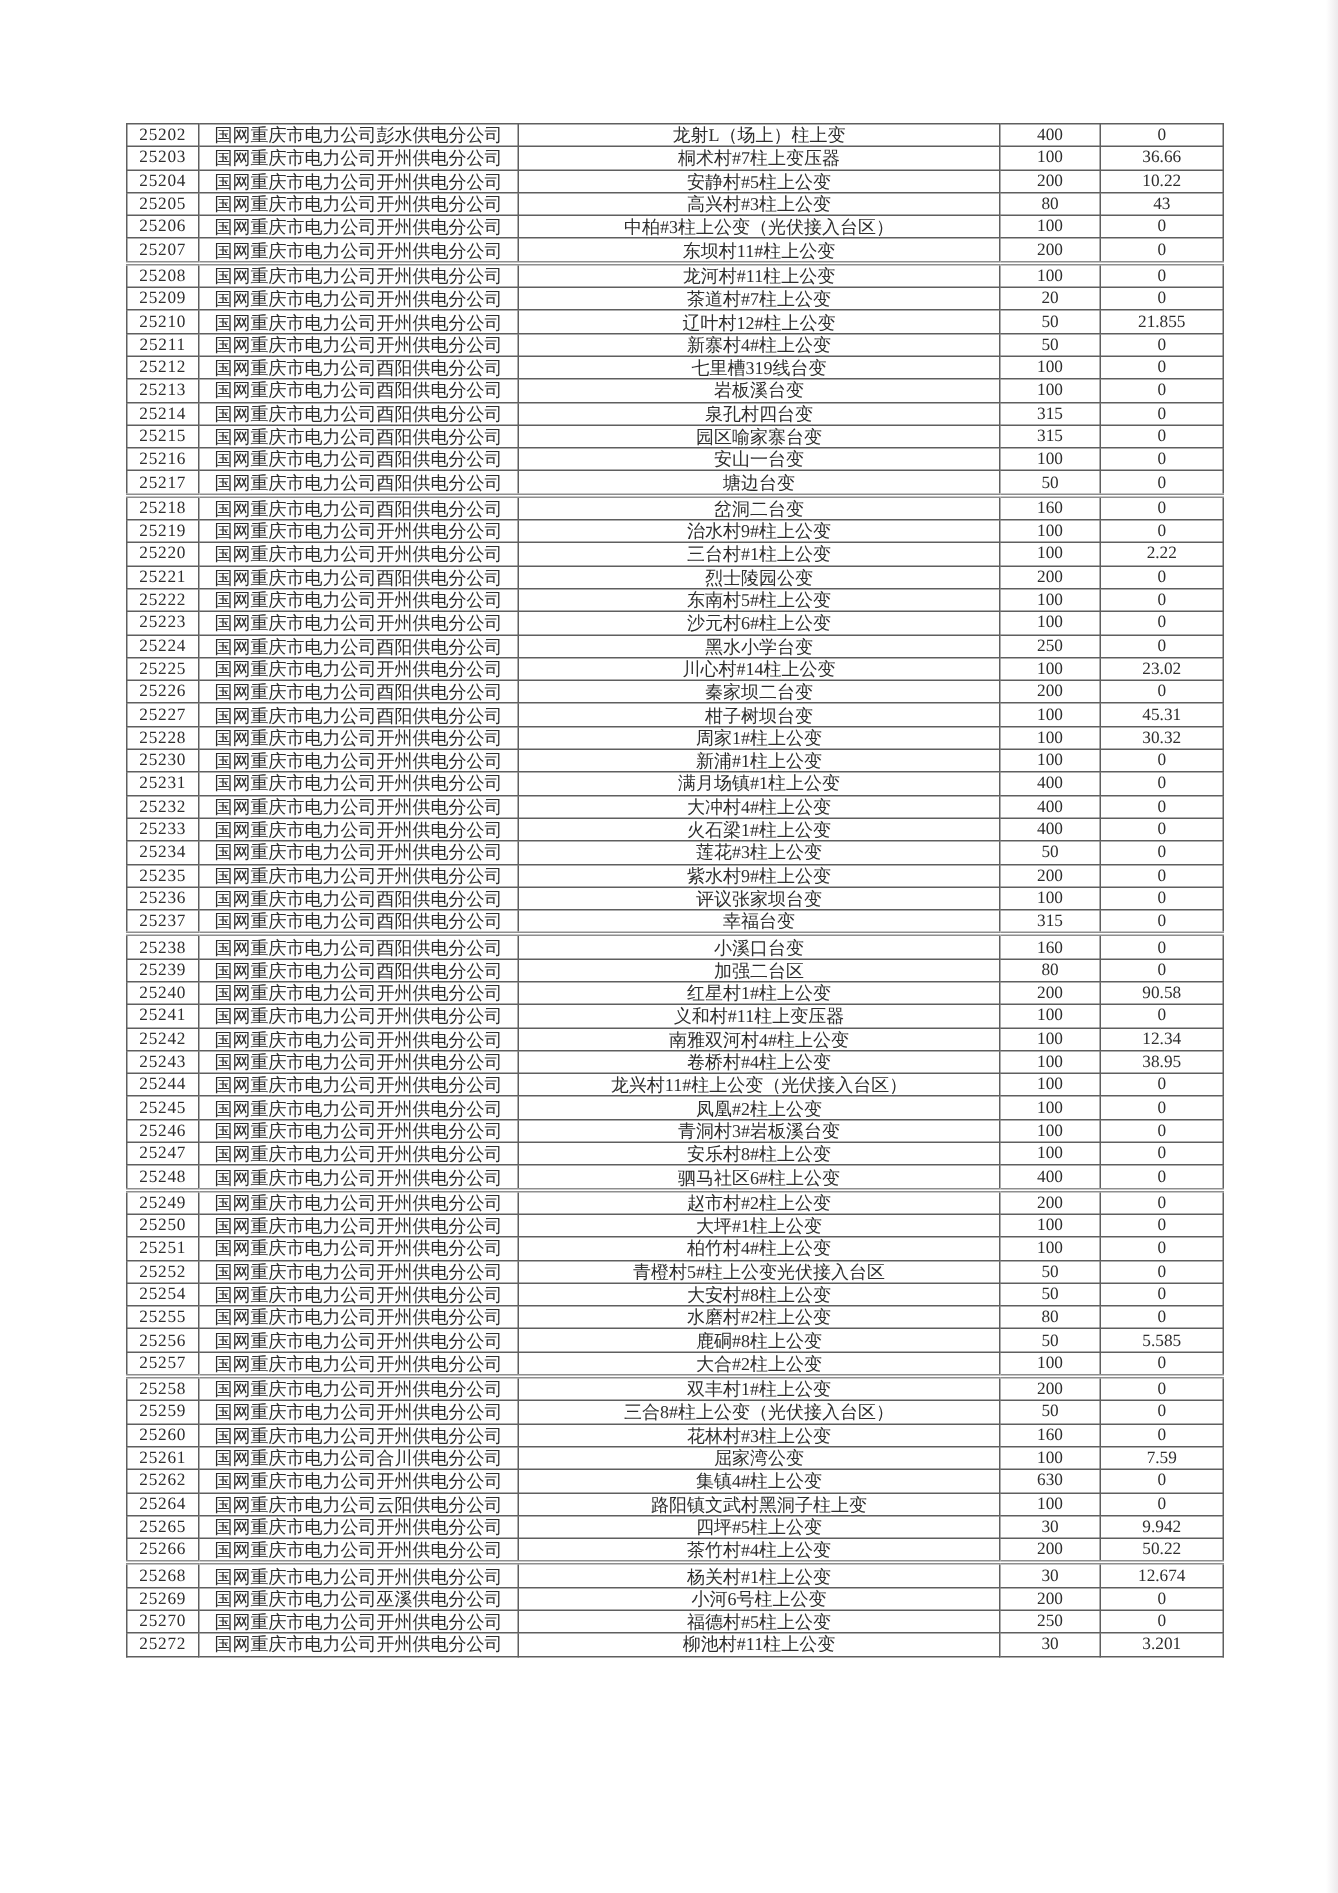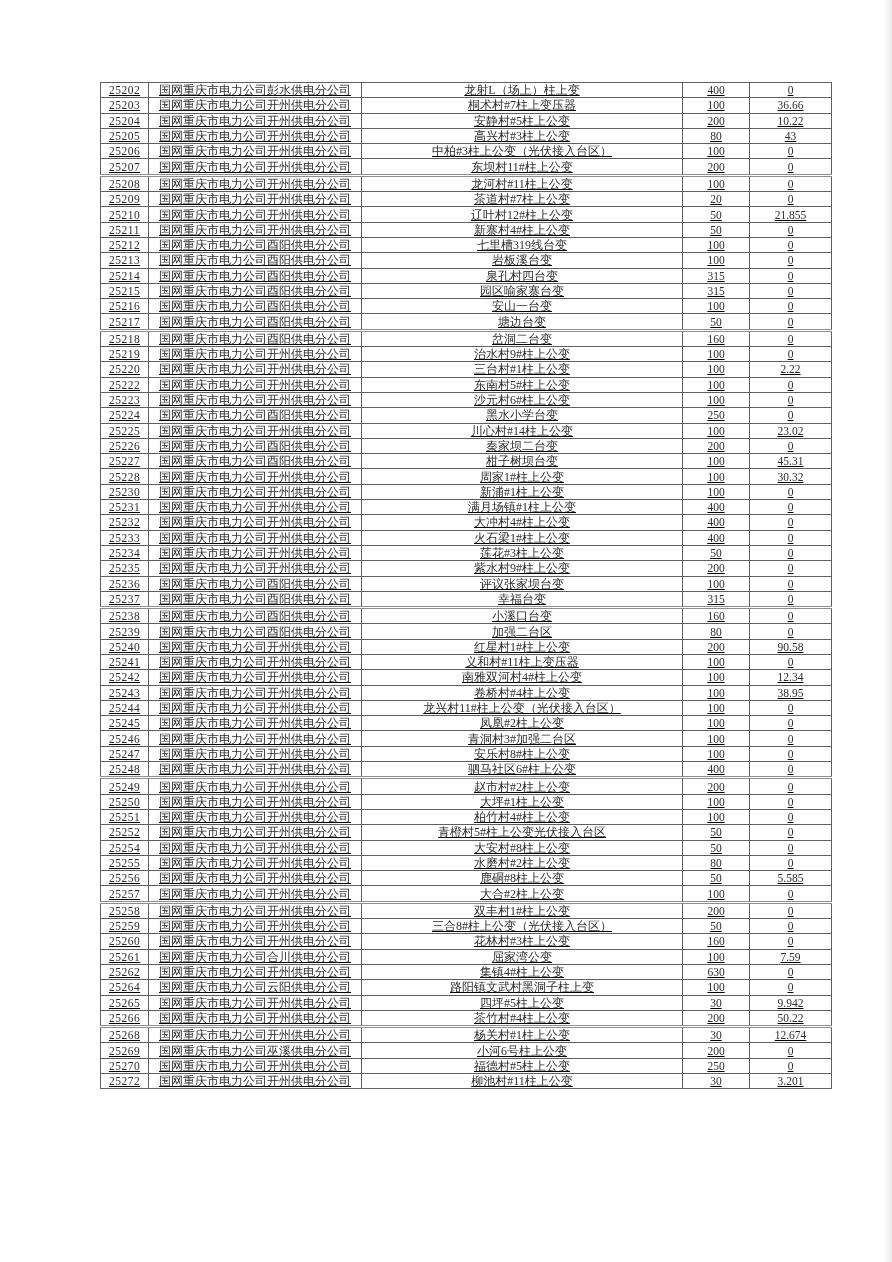--- a/index.html
+++ b/index.html
@@ -22,26 +22,25 @@
   .page-edge-right {
     position: absolute;
     top: 0;
     right: 0;
     width: 8px;
     height: 100%;
     background: linear-gradient(to right, rgba(255,255,255,0), #ece9eb);
   }
   table.grid {
     position: absolute;
-    left: 100px;
+    left: 84px;
     top: 82px;
     width: 731px;
     table-layout: fixed;
     border-collapse: collapse;
-    text-decoration: underline;
   }
   table.grid td {
     border: 1px solid #5f5f5f;
     height: 14.3px;
     padding: 0 2px;
     font-size: 12px;
     line-height: 14px;
     color: #2e2e2e;
     text-align: center;
     white-space: nowrap;
@@ -193,20 +192,27 @@
           <td class="c-val">0</td>
         </tr>
         <tr>
           <td class="c-id">25220</td>
           <td class="c-company">国网重庆市电力公司开州供电分公司</td>
           <td class="c-station">三台村#1柱上公变</td>
           <td class="c-cap">100</td>
           <td class="c-val">2.22</td>
         </tr>
         <tr>
+          <td class="c-id">25221</td>
+          <td class="c-company">国网重庆市电力公司酉阳供电分公司</td>
+          <td class="c-station">烈士陵园公变</td>
+          <td class="c-cap">200</td>
+          <td class="c-val">0</td>
+        </tr>
+        <tr>
           <td class="c-id">25222</td>
           <td class="c-company">国网重庆市电力公司开州供电分公司</td>
           <td class="c-station">东南村5#柱上公变</td>
           <td class="c-cap">100</td>
           <td class="c-val">0</td>
         </tr>
         <tr>
           <td class="c-id">25223</td>
           <td class="c-company">国网重庆市电力公司开州供电分公司</td>
           <td class="c-station">沙元村6#柱上公变</td>
@@ -356,21 +362,21 @@
         <tr>
           <td class="c-id">25245</td>
           <td class="c-company">国网重庆市电力公司开州供电分公司</td>
           <td class="c-station">凤凰#2柱上公变</td>
           <td class="c-cap">100</td>
           <td class="c-val">0</td>
         </tr>
         <tr>
           <td class="c-id">25246</td>
           <td class="c-company">国网重庆市电力公司开州供电分公司</td>
-          <td class="c-station">青洞村3#加强二台区</td>
+          <td class="c-station">青洞村3#岩板溪台变</td>
           <td class="c-cap">100</td>
           <td class="c-val">0</td>
         </tr>
         <tr>
           <td class="c-id">25247</td>
           <td class="c-company">国网重庆市电力公司开州供电分公司</td>
           <td class="c-station">安乐村8#柱上公变</td>
           <td class="c-cap">100</td>
           <td class="c-val">0</td>
         </tr>

